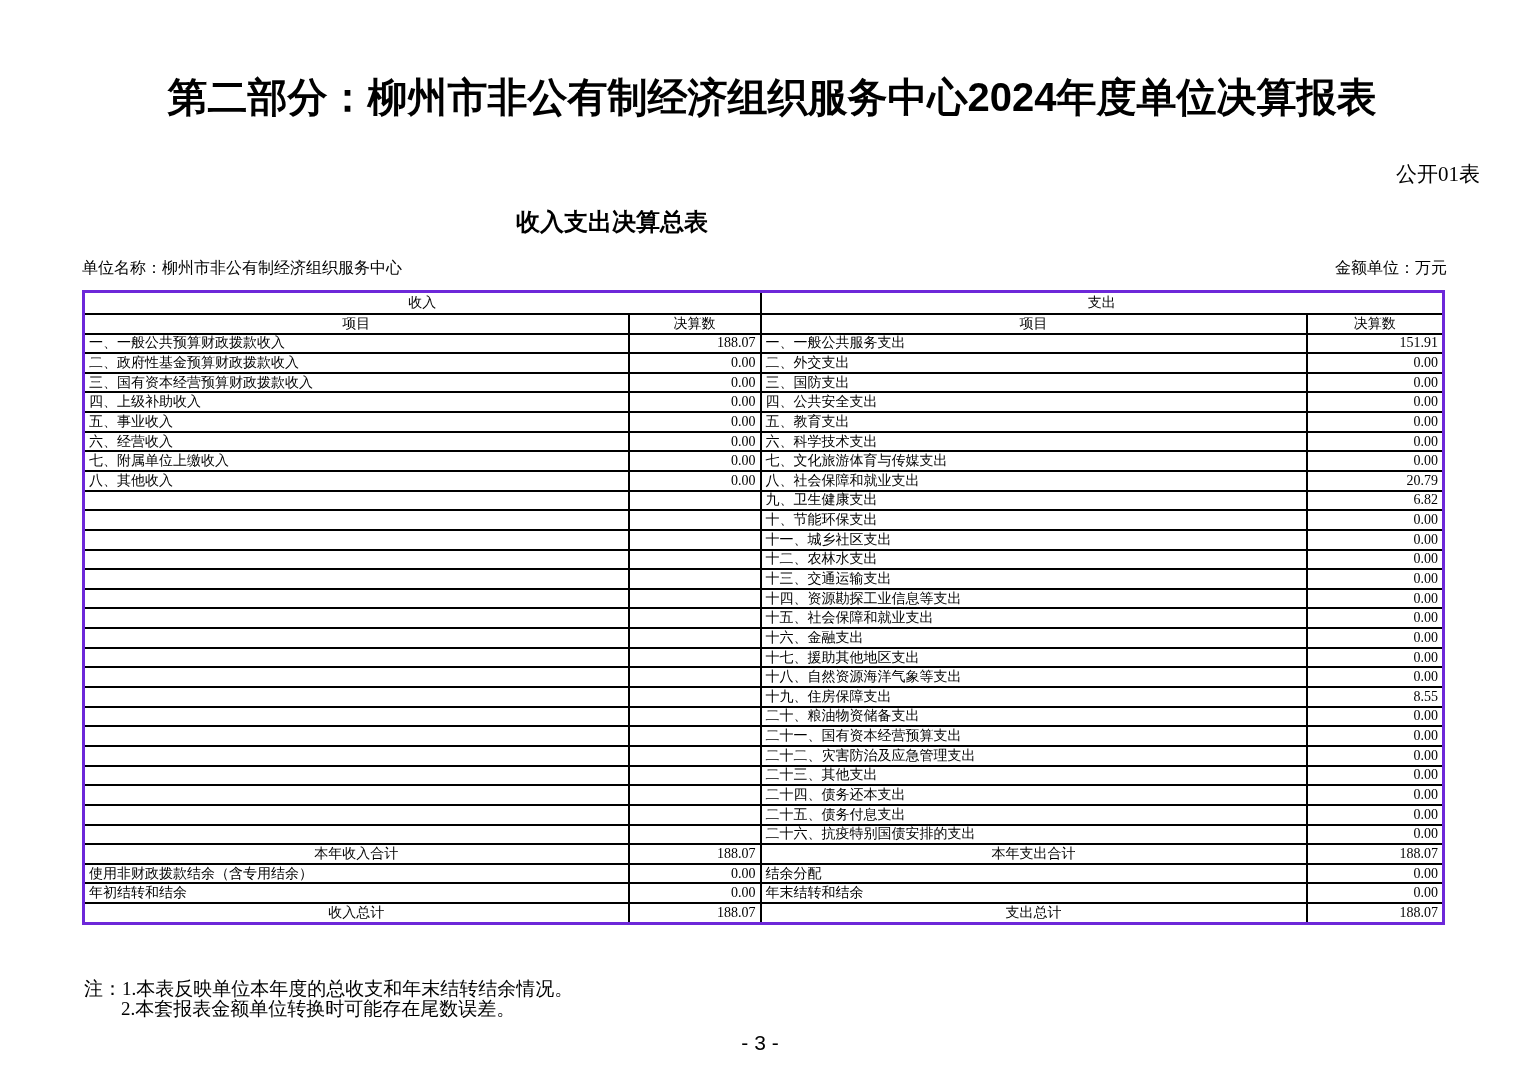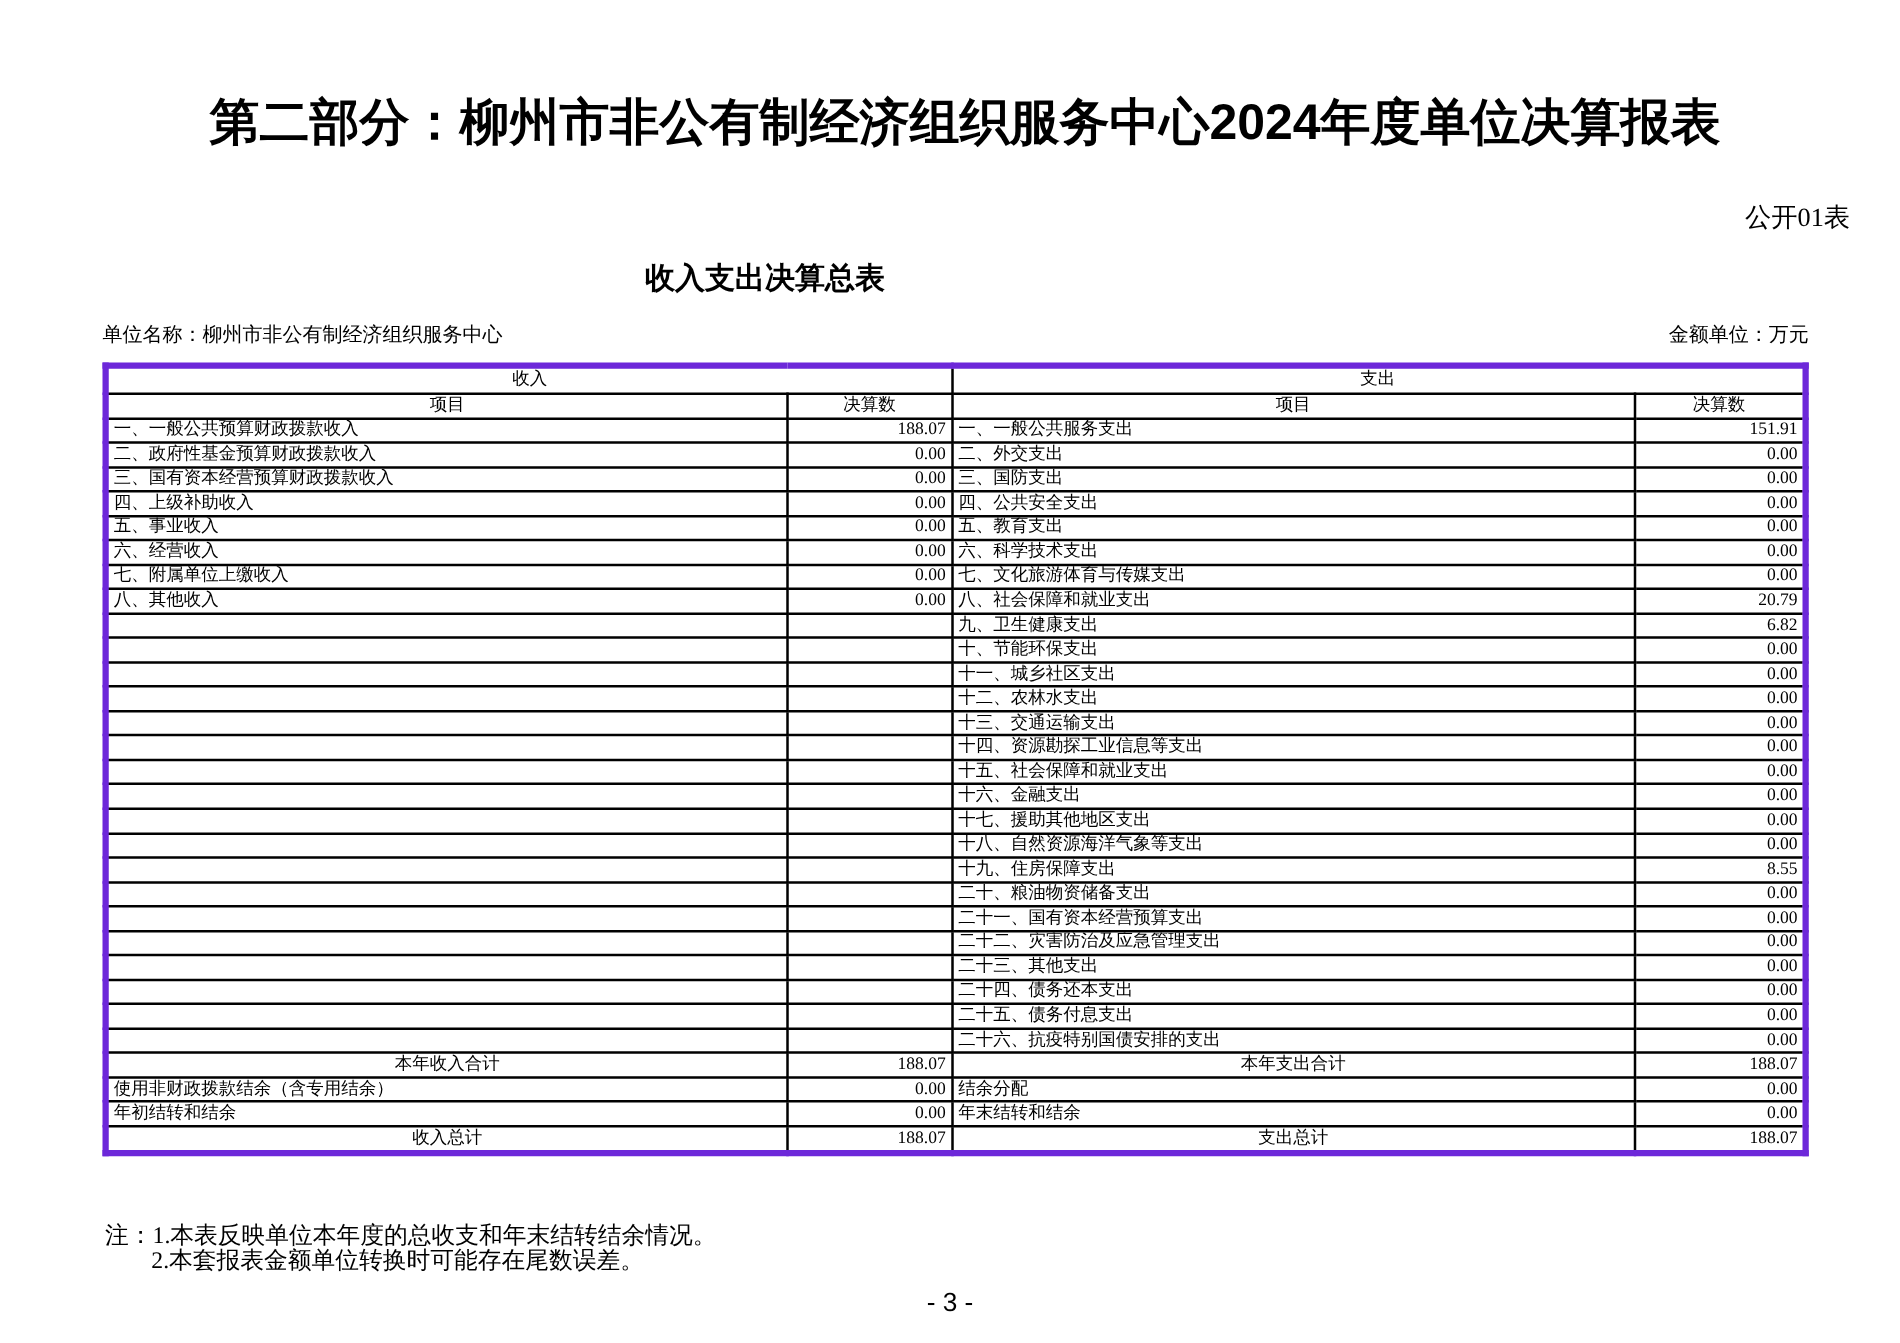--- a/index.html
+++ b/index.html
@@ -29,21 +29,21 @@
   .meta-row {
     position:absolute; top:258px; left:82px; width:1365px;
     display:flex; justify-content:space-between; align-items:flex-end;
     font-size:16px;
   }
 
   table.fin {
     position:absolute; top:290px; left:82px;
     width:1360px; height:635px;
     border-collapse:collapse; table-layout:fixed;
-    border:5px solid #6d28d9;
+    border:3px solid #6d28d9;
   }
   table.fin th, table.fin td {
     border:2px solid #000;
     font-size:14px; font-weight:normal;
     padding:0 4px; overflow:hidden; white-space:nowrap;
     line-height:1;
   }
   table.fin thead tr.sec-row { height:22px; }
   table.fin thead tr.col-row { height:20px;margin-top:44px; }
   table.fin thead th { text-align:center; }

